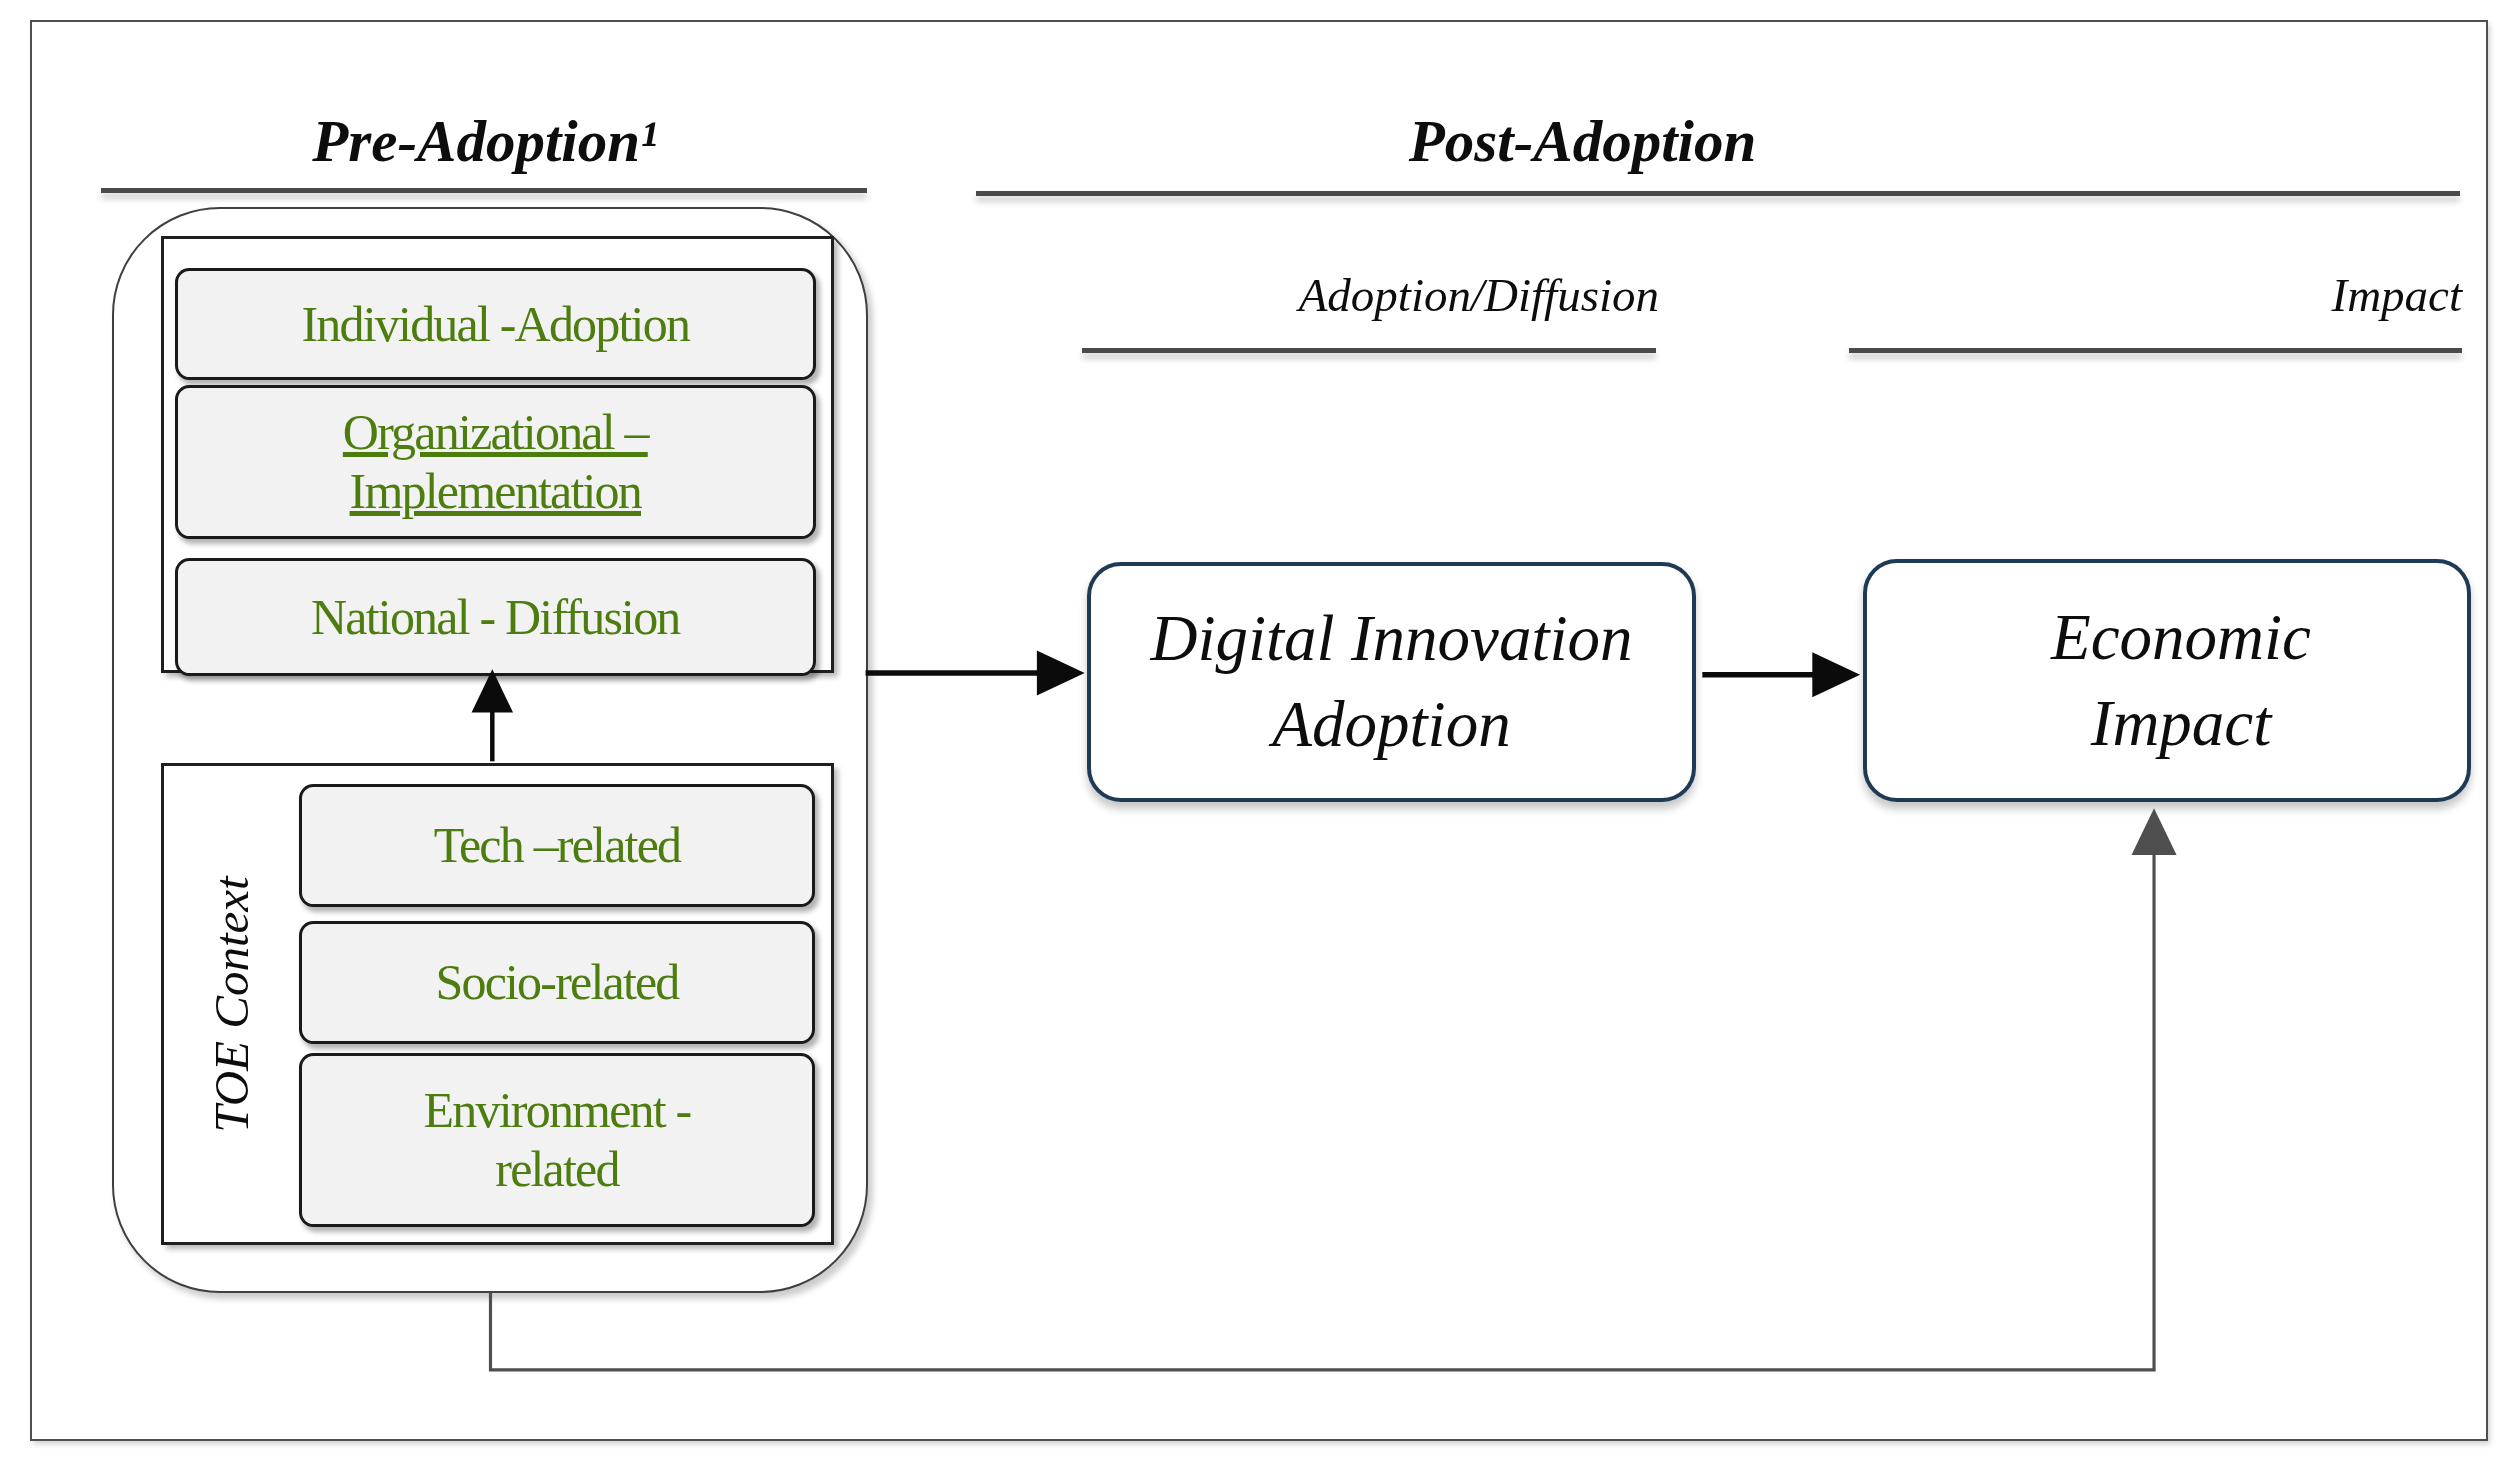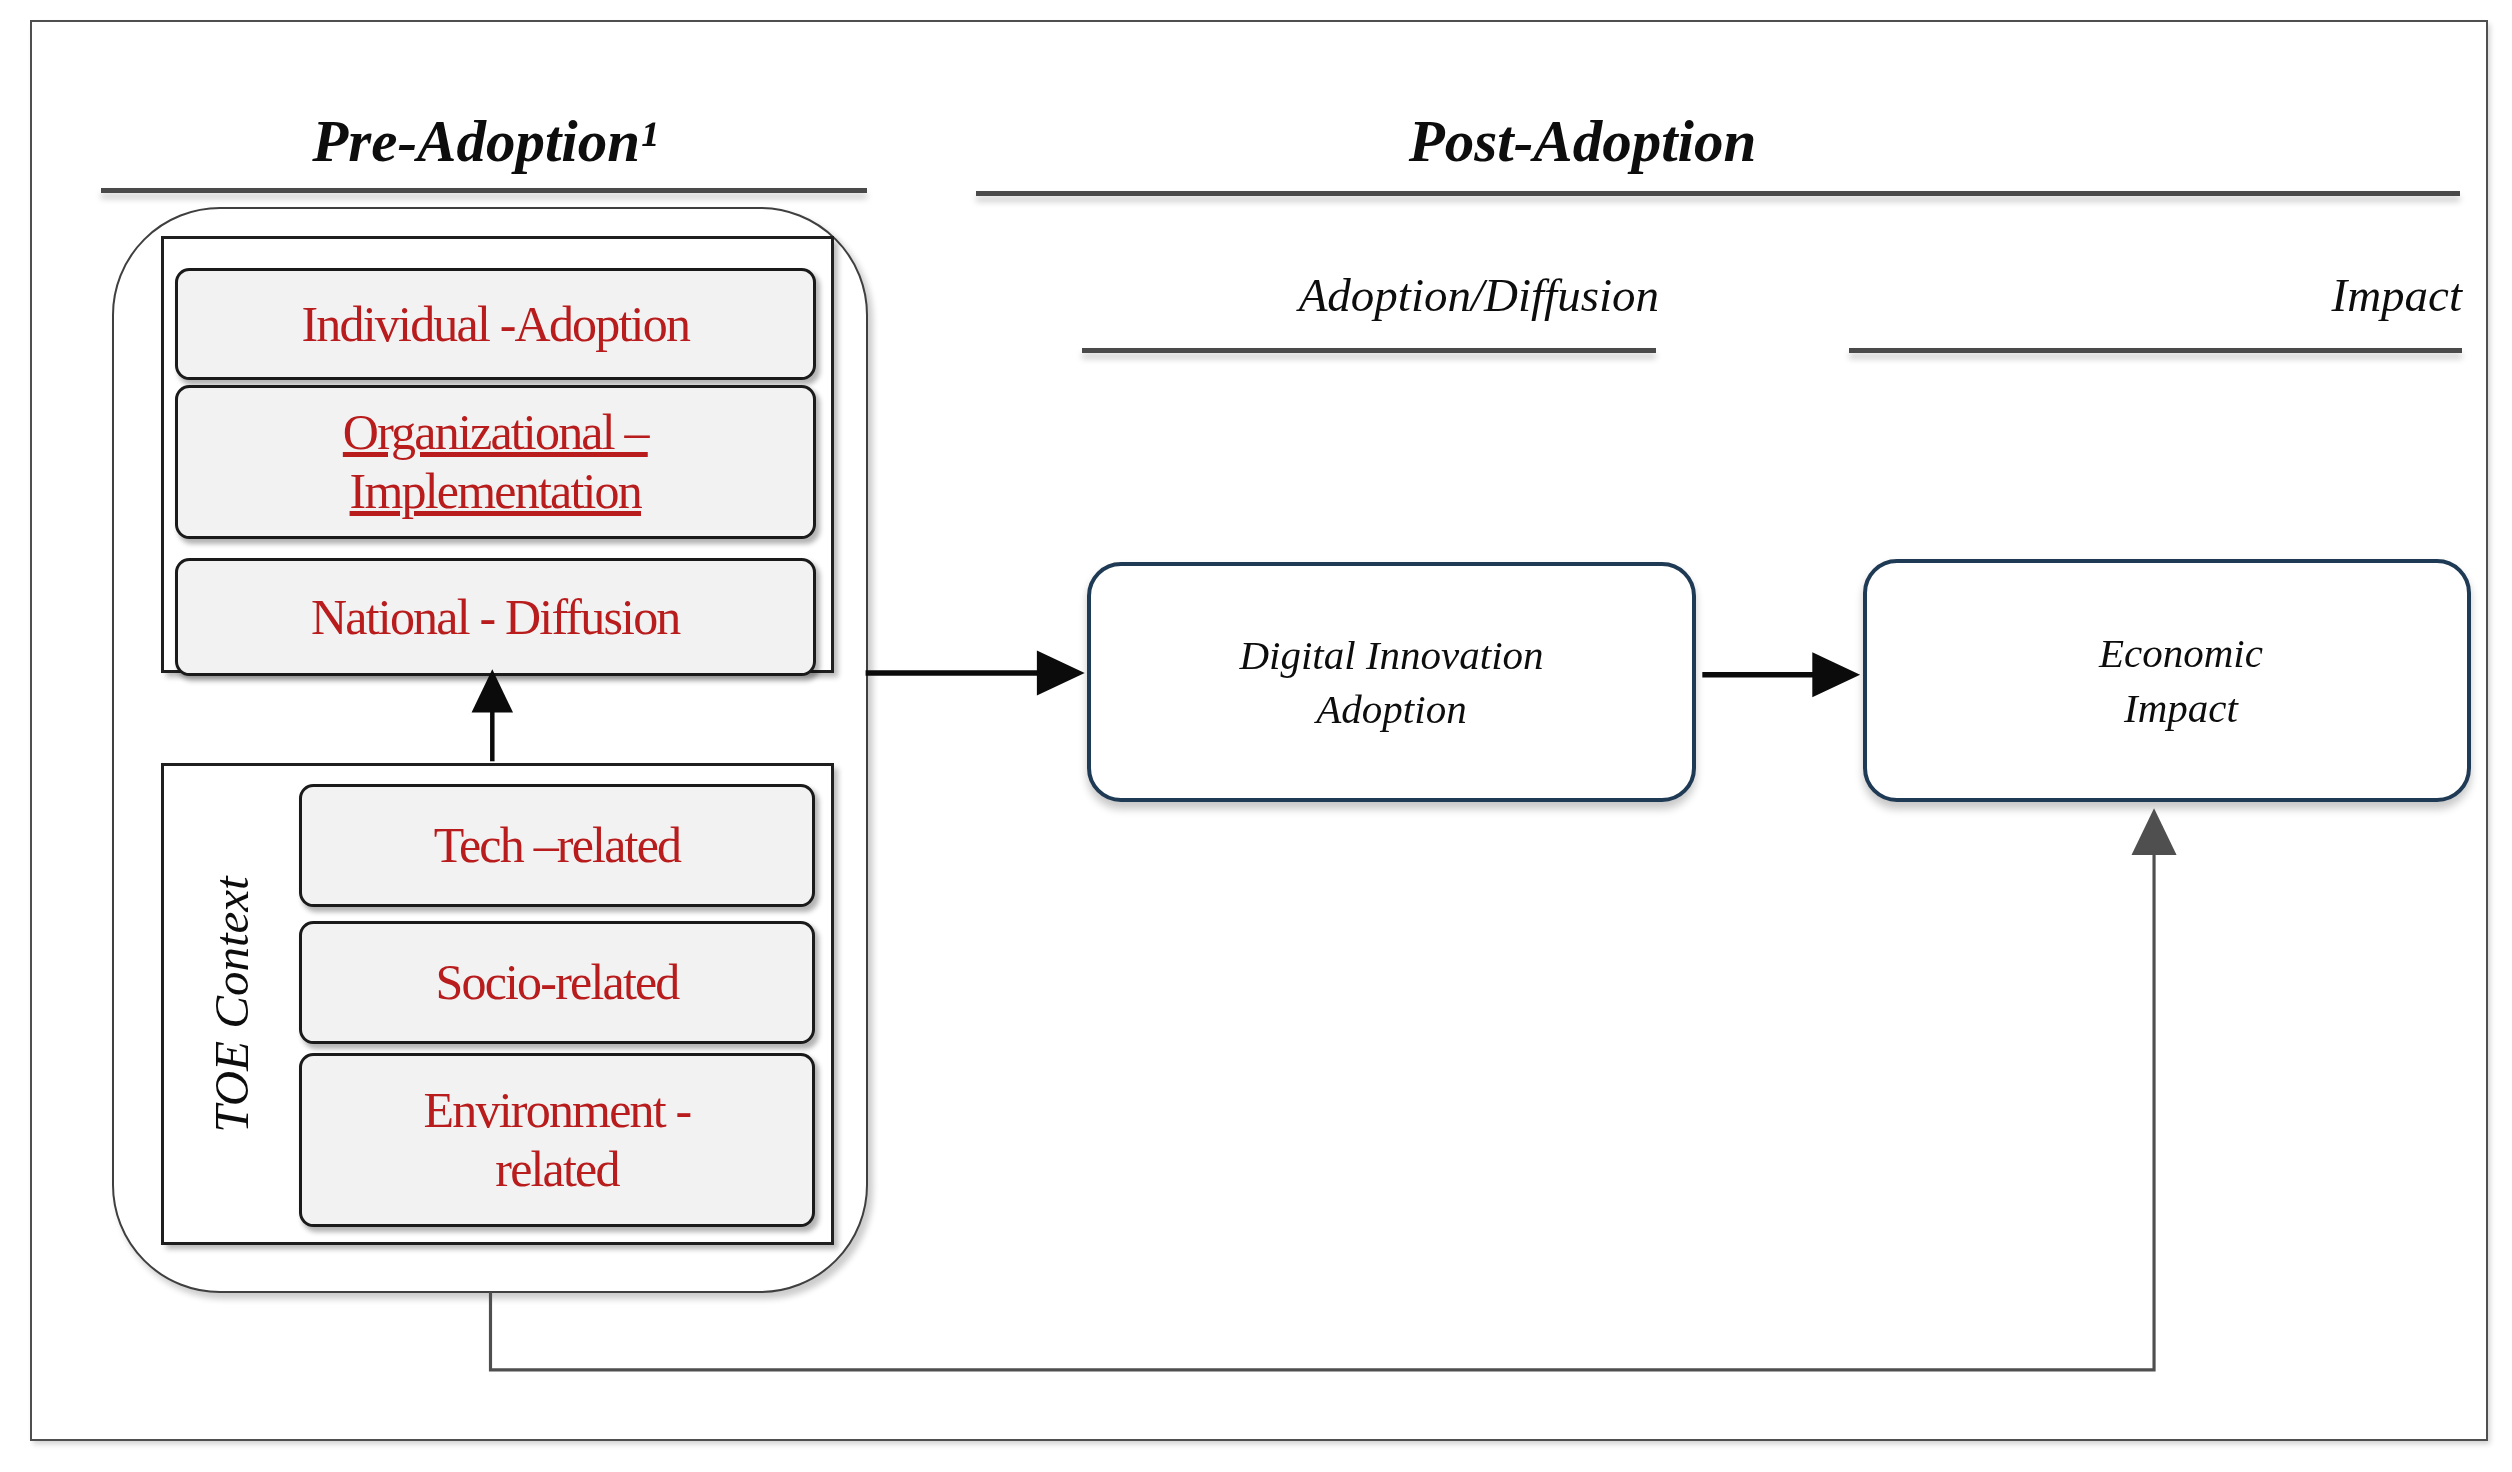--- a/index.html
+++ b/index.html
@@ -52,21 +52,21 @@
     position:absolute; border:3.6px solid #1f1f1f; background:#fff;
     box-shadow:4.5px 5.4px 5.4px rgba(0,0,0,0.28);
   }
   #levels-rect { left:47px; top:27px;  width:667px; height:431px; }
   #toe-rect    { left:47px; top:554px; width:667px; height:476px; }
 
   .gbox {
     position:absolute; background:#f2f2f2; border:3.6px solid #1a1a1a; border-radius:14.4px;
     display:flex; align-items:center; justify-content:center; text-align:center;
     font-size:50px; line-height:1.18; letter-spacing:-1.8px; white-space:pre-line;
-    box-shadow:3.6px 4.5px 5.4px rgba(0,0,0,0.30); color:#b91c1c;
+    box-shadow:3.6px 4.5px 5.4px rgba(0,0,0,0.30); color:#4d7c0f;
   }
   #lv1 { left:10.8px; top:29px;  width:635px; height:106px; }
   #lv2 { left:10.8px; top:146px; width:635px; height:148px;text-decoration:underline; }
   #lv3 { left:10.8px; top:307px; width:635px; height:112px;margin-top:12px; }
 
   #toe1 { left:135px; top:18px;  width:510px; height:117px; }
   #toe2 { left:135px; top:155px; width:510px; height:117px; }
   #toe3 { left:135px; top:287px; width:510px; height:168px; }
 
   .toe-label {
@@ -75,21 +75,21 @@
   }
   .toe-label span {
     transform:rotate(-90deg); white-space:nowrap;
     font-style:italic; font-size:49px; letter-spacing:0px;
   }
 
   
   .flow-box {
     position:absolute; border:4.5px solid #1f3a55; border-radius:34px; background:#fff;
     display:flex; align-items:center; justify-content:center; text-align:center;
-    font-style:italic; font-size:41px; line-height:1.32; white-space:pre-line;
+    font-style:italic; font-size:65px; line-height:1.32; white-space:pre-line;
     box-shadow:0 6.3px 8px rgba(0,0,0,0.22); color:#0d0d0d;
   }
   #digital  { left:1087px; top:562px; width:601px; height:232px; }
   #economic { left:1863px; top:559px; width:572px; height:235px;padding-left:28px; }
 
   .arrows { position:absolute; left:0; top:0; pointer-events:none; }
 </style>
 </head>
 <body>
 

